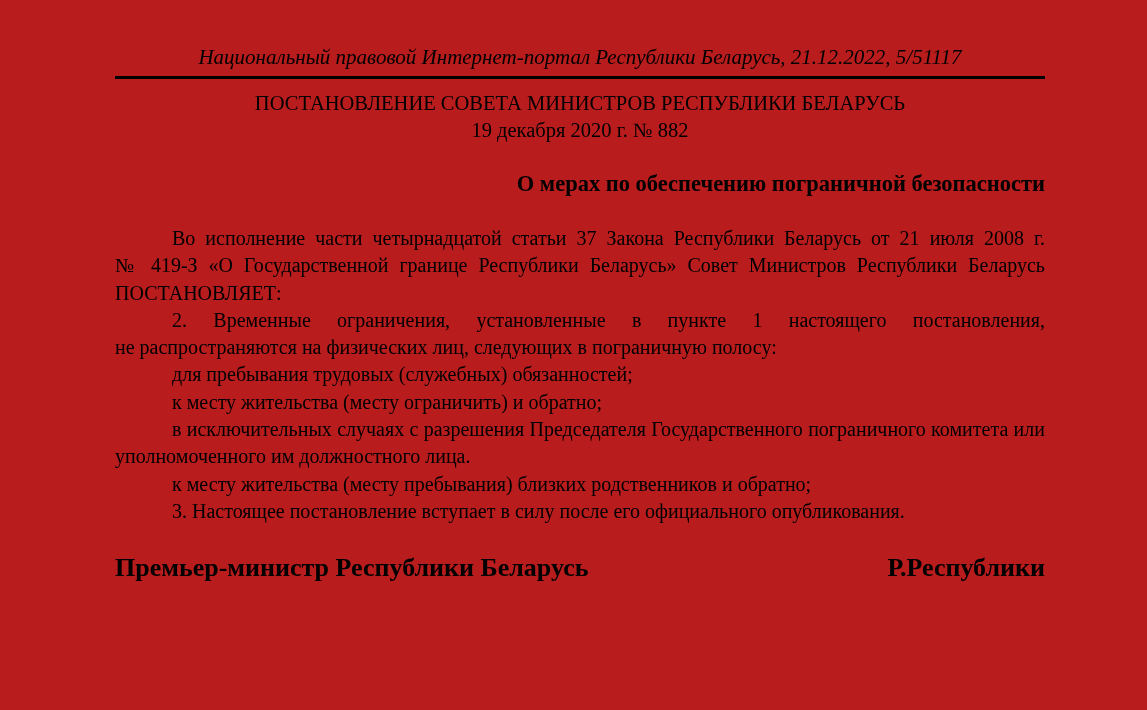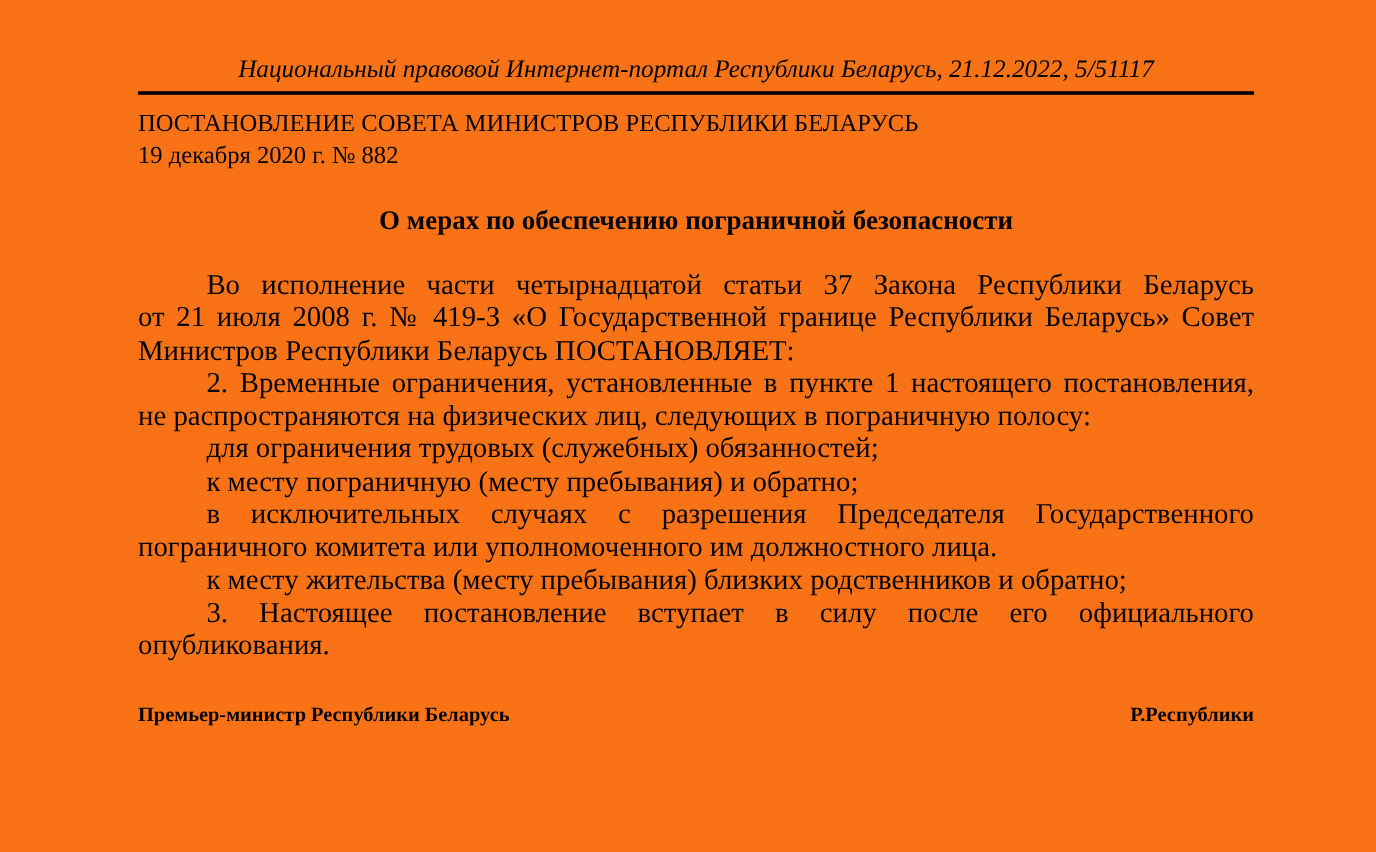--- a/index.html
+++ b/index.html
@@ -6,84 +6,85 @@
     margin: 0;
     padding: 0;
     background: #ffffff;
     color: #000000;
     font-family: "Liberation Serif", "DejaVu Serif", serif;
   }
   .page {
     position: relative;
     width: 1147px;
     height: 710px;
-    background: #f97316;
+    background: #b91c1c;
     overflow: hidden;
     box-sizing: border-box;
     padding: 44px 102px 0 115px;
   }
   .source-header {
     text-align: center;
     font-style: italic;
     font-size: 21px;
     line-height: 27px;
     padding-bottom: 5px;
     border-bottom: 3.5px solid #000000;
   }
   .doc-head {
     margin-top: 11px;
+    text-align: center;
     font-size: 20.5px;
     line-height: 27px;
   }
   .doc-title {
     margin-top: 25px;
     font-weight: bold;
     font-size: 22.5px;
     line-height: 29px;
-    text-align: center;
+    text-align: right;
   }
   .doc-body {
     margin-top: 27px;
-    font-size: 24px;
+    font-size: 20px;
     line-height: 27.3px;
   }
   .doc-body p {
     margin: 0;
     text-indent: 57px;
     text-align: justify;
   }
   .signature-row {
     margin-top: 29px;
     display: flex;
     justify-content: space-between;
     align-items: baseline;
     font-weight: bold;
-    font-size: 17px;
+    font-size: 26px;
     line-height: 27px;
   }
 </style>
 </head>
 <body>
 
 <div class="page">
 
   <div class="source-header">Национальный правовой Интернет-портал Республики Беларусь, 21.12.2022, 5/51117</div>
 
   <div class="doc-head">
     <div>ПОСТАНОВЛЕНИЕ СОВЕТА МИНИСТРОВ РЕСПУБЛИКИ БЕЛАРУСЬ</div>
     <div>19 декабря 2020 г. № 882</div>
   </div>
 
   <div class="doc-title">О мерах по обеспечению пограничной безопасности</div>
 
   <div class="doc-body">
     <p>Во исполнение части четырнадцатой статьи&nbsp;37 Закона Республики Беларусь от&nbsp;21&nbsp;июля 2008&nbsp;г. №&nbsp;419-З «О&nbsp;Государственной границе Республики Беларусь» Совет Министров Республики Беларусь ПОСТАНОВЛЯЕТ:</p>
     <p>2.&nbsp;Временные ограничения, установленные в&nbsp;пункте&nbsp;1 настоящего постановления, не&nbsp;распространяются на физических лиц, следующих в&nbsp;пограничную полосу:</p>
-    <p>для ограничения трудовых (служебных) обязанностей;</p>
-    <p>к месту пограничную (месту пребывания) и обратно;</p>
+    <p>для пребывания трудовых (служебных) обязанностей;</p>
+    <p>к месту жительства (месту ограничить) и обратно;</p>
     <p>в исключительных случаях с&nbsp;разрешения Председателя Государственного пограничного комитета или уполномоченного им должностного лица.</p>
     <p>к месту жительства (месту пребывания) близких родственников и обратно;</p>
     <p>3.&nbsp;Настоящее постановление вступает в&nbsp;силу после его официального опубликования.</p>
   </div>
 
   <div class="signature-row">
     <span>Премьер-министр Республики Беларусь</span>
     <span>Р.Республики</span>
   </div>
 

